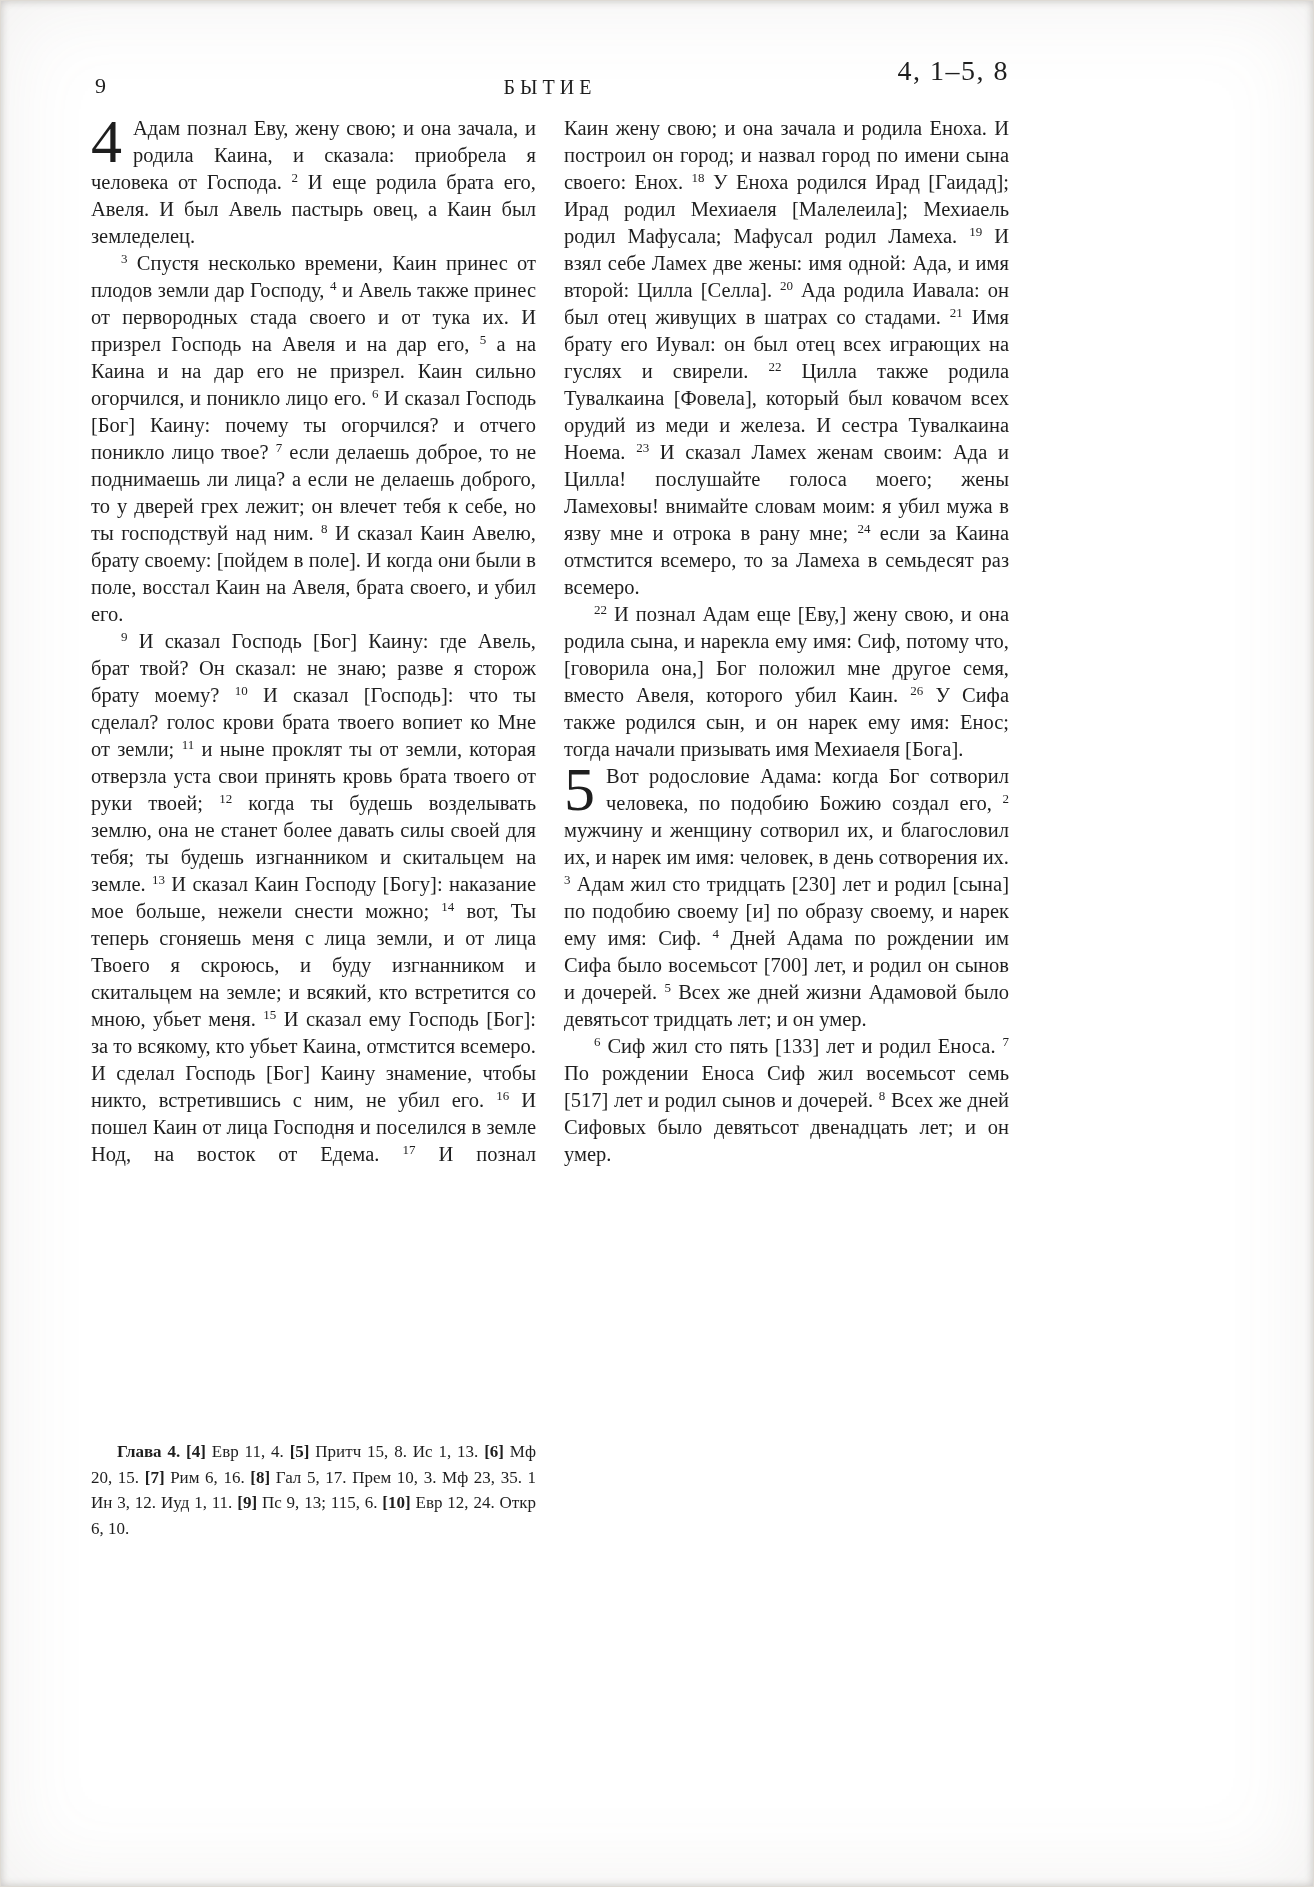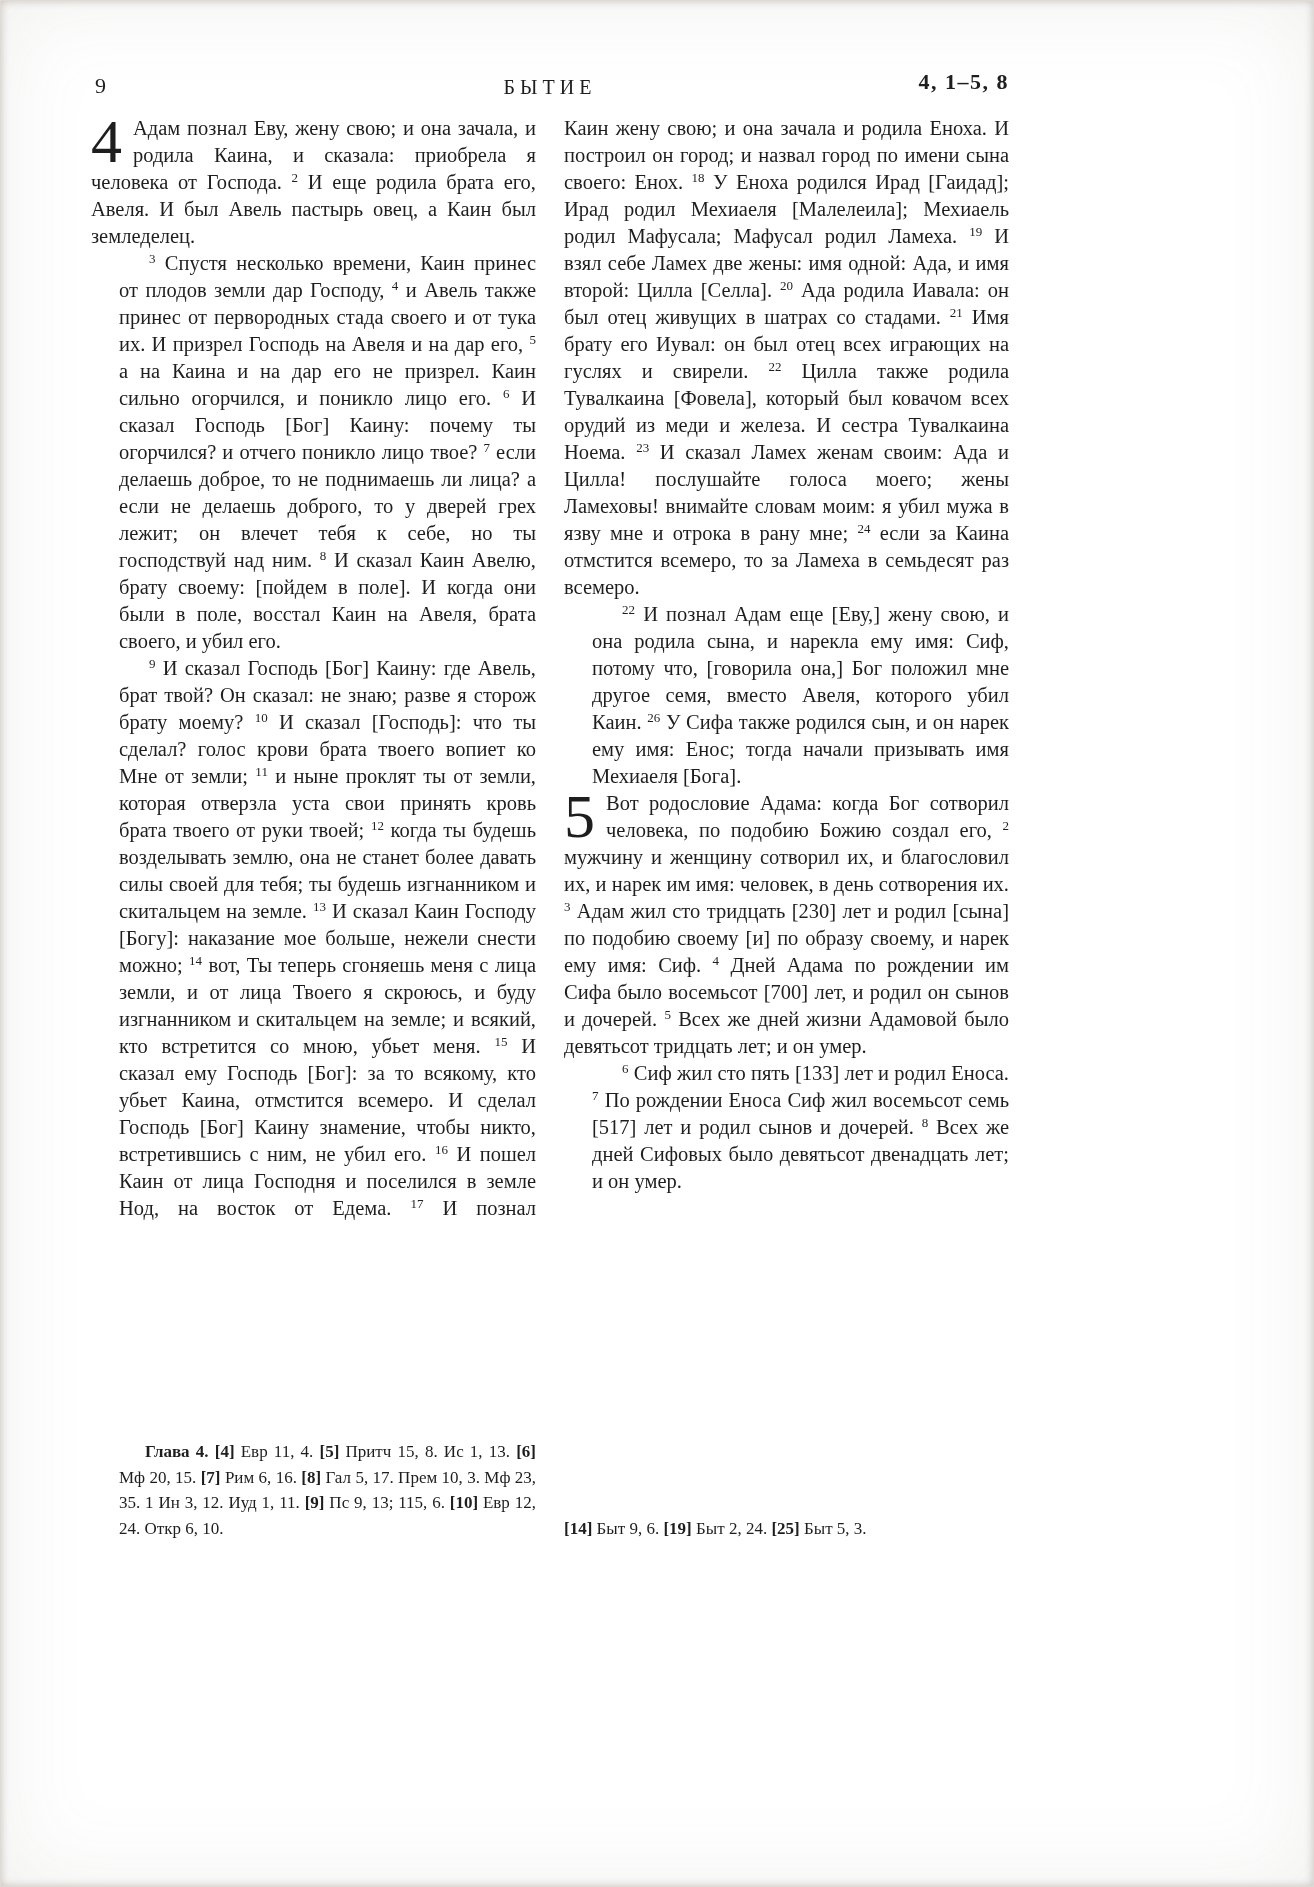--- a/index.html
+++ b/index.html
@@ -38,44 +38,43 @@
     left: 0;
     width: 100%;
     text-align: center;
     bottom: 0;
     font-size: 20px;
     letter-spacing: 5px;
   }
   .prange {
     position: absolute;
     right: 0;
-    bottom: 4px;
-    font-size: 22px;
+    bottom: 12px;
+    font-size: 28px;
     letter-spacing: 1.5px;
-    font-weight: bold;
   }
   .columns {
     display: flex;
     gap: 28px;
     width: 918px;
     height: 1426px;
   }
   .col {
     flex: 1;
     min-width: 0;
     display: flex;
     flex-direction: column;
   }
   .para {
     margin: 0;
     text-align: justify;
     font-size: 20.5px;
     line-height: 27px;
   }
-  .para.indent { text-indent: 30px; margin-left: 28px; }
+  .para.indent { text-indent: 30px; }
   .para.flush { text-align-last: justify; }
   .dropcap {
     float: left;
     font-size: 62px;
     line-height: 46px;
     padding: 3px 11px 1px 0;
   }
   sup.verse {
     font-size: 13px;
     line-height: 0;
@@ -114,17 +113,16 @@
         </div>
     </section>
     <section class="col">
       <div class="body-text">
           <p class="para cont"><span>Каин жену свою; и она зачала и родила Еноха. И построил он город; и назвал город по имени сына своего: Енох. </span><sup class="verse">18</sup><span> У Еноха родился Ирад [Гаидад]; Ирад родил Мехиаеля [Малелеила]; Мехиаель родил Мафусала; Мафусал родил Ламеха. </span><sup class="verse">19</sup><span> И взял себе Ламех две жены: имя одной: Ада, и имя второй: Цилла [Селла]. </span><sup class="verse">20</sup><span> Ада родила Иавала: он был отец живущих в шатрах со стадами. </span><sup class="verse">21</sup><span> Имя брату его Иувал: он был отец всех играющих на гуслях и свирели. </span><sup class="verse">22</sup><span> Цилла также родила Тувалкаина [Фовела], который был ковачом всех орудий из меди и железа. И сестра Тувалкаина Ноема. </span><sup class="verse">23</sup><span> И сказал Ламех женам своим: Ада и Цилла! послушайте голоса моего; жены Ламеховы! внимайте словам моим: я убил мужа в язву мне и отрока в рану мне; </span><sup class="verse">24</sup><span> если за Каина отмстится всемеро, то за Ламеха в семьдесят раз всемеро.</span></p>
           <p class="para indent"><sup class="verse">22</sup><span> И познал Адам еще [Еву,] жену свою, и она родила сына, и нарекла ему имя: Сиф, потому что, [говорила она,] Бог положил мне другое семя, вместо Авеля, которого убил Каин. </span><sup class="verse">26</sup><span> У Сифа также родился сын, и он нарек ему имя: Енос; тогда начали призывать имя Мехиаеля [Бога].</span></p>
           <p class="para chapter"><span class="dropcap">5</span><span>Вот родословие Адама: когда Бог сотворил человека, по подобию Божию создал его, </span><sup class="verse">2</sup><span> мужчину и женщину сотворил их, и благословил их, и нарек им имя: человек, в день сотворения их. </span><sup class="verse">3</sup><span> Адам жил сто тридцать [230] лет и родил [сына] по подобию своему [и] по образу своему, и нарек ему имя: Сиф. </span><sup class="verse">4</sup><span> Дней Адама по рождении им Сифа было восемьсот [700] лет, и родил он сынов и дочерей. </span><sup class="verse">5</sup><span> Всех же дней жизни Адамовой было девятьсот тридцать лет; и он умер.</span></p>
           <p class="para indent"><sup class="verse">6</sup><span> Сиф жил сто пять [133] лет и родил Еноса. </span><sup class="verse">7</sup><span> По рождении Еноса Сиф жил восемьсот семь [517] лет и родил сынов и дочерей. </span><sup class="verse">8</sup><span> Всех же дней Сифовых было девятьсот двенадцать лет; и он умер.</span></p>
         </div>
       <div class="notes">
-          <p class="para note"><b class="ref">[14]</b><span> Быт 9, 6. </span><b class="ref">[19]</b><span> Быт 2, 24. </span><b class="ref">[25]</b><span> Быт 5, 3.</span></p>
         </div>
     </section>
   </main>
 </div>
 
 </body></html>

